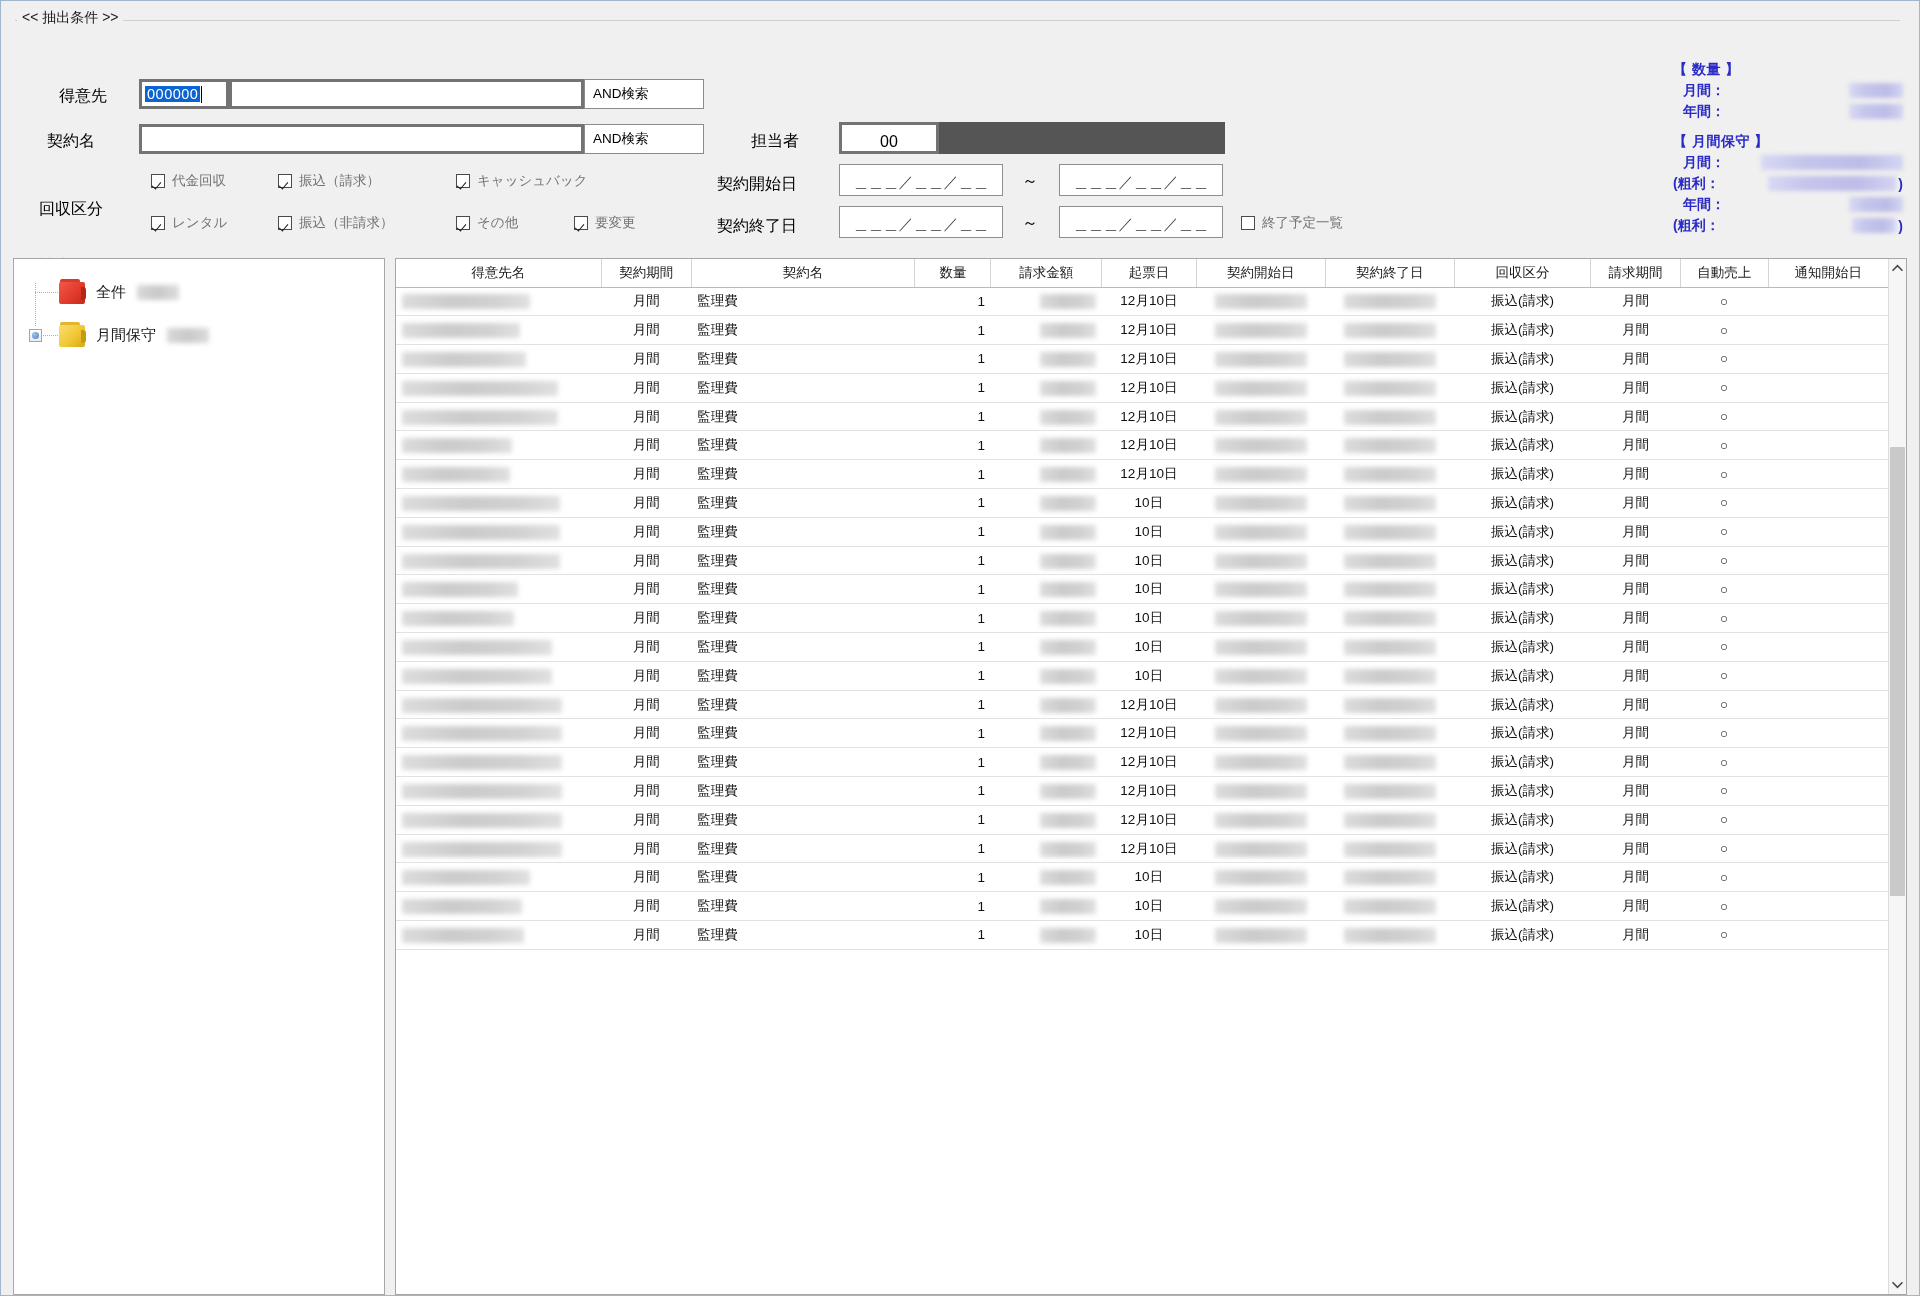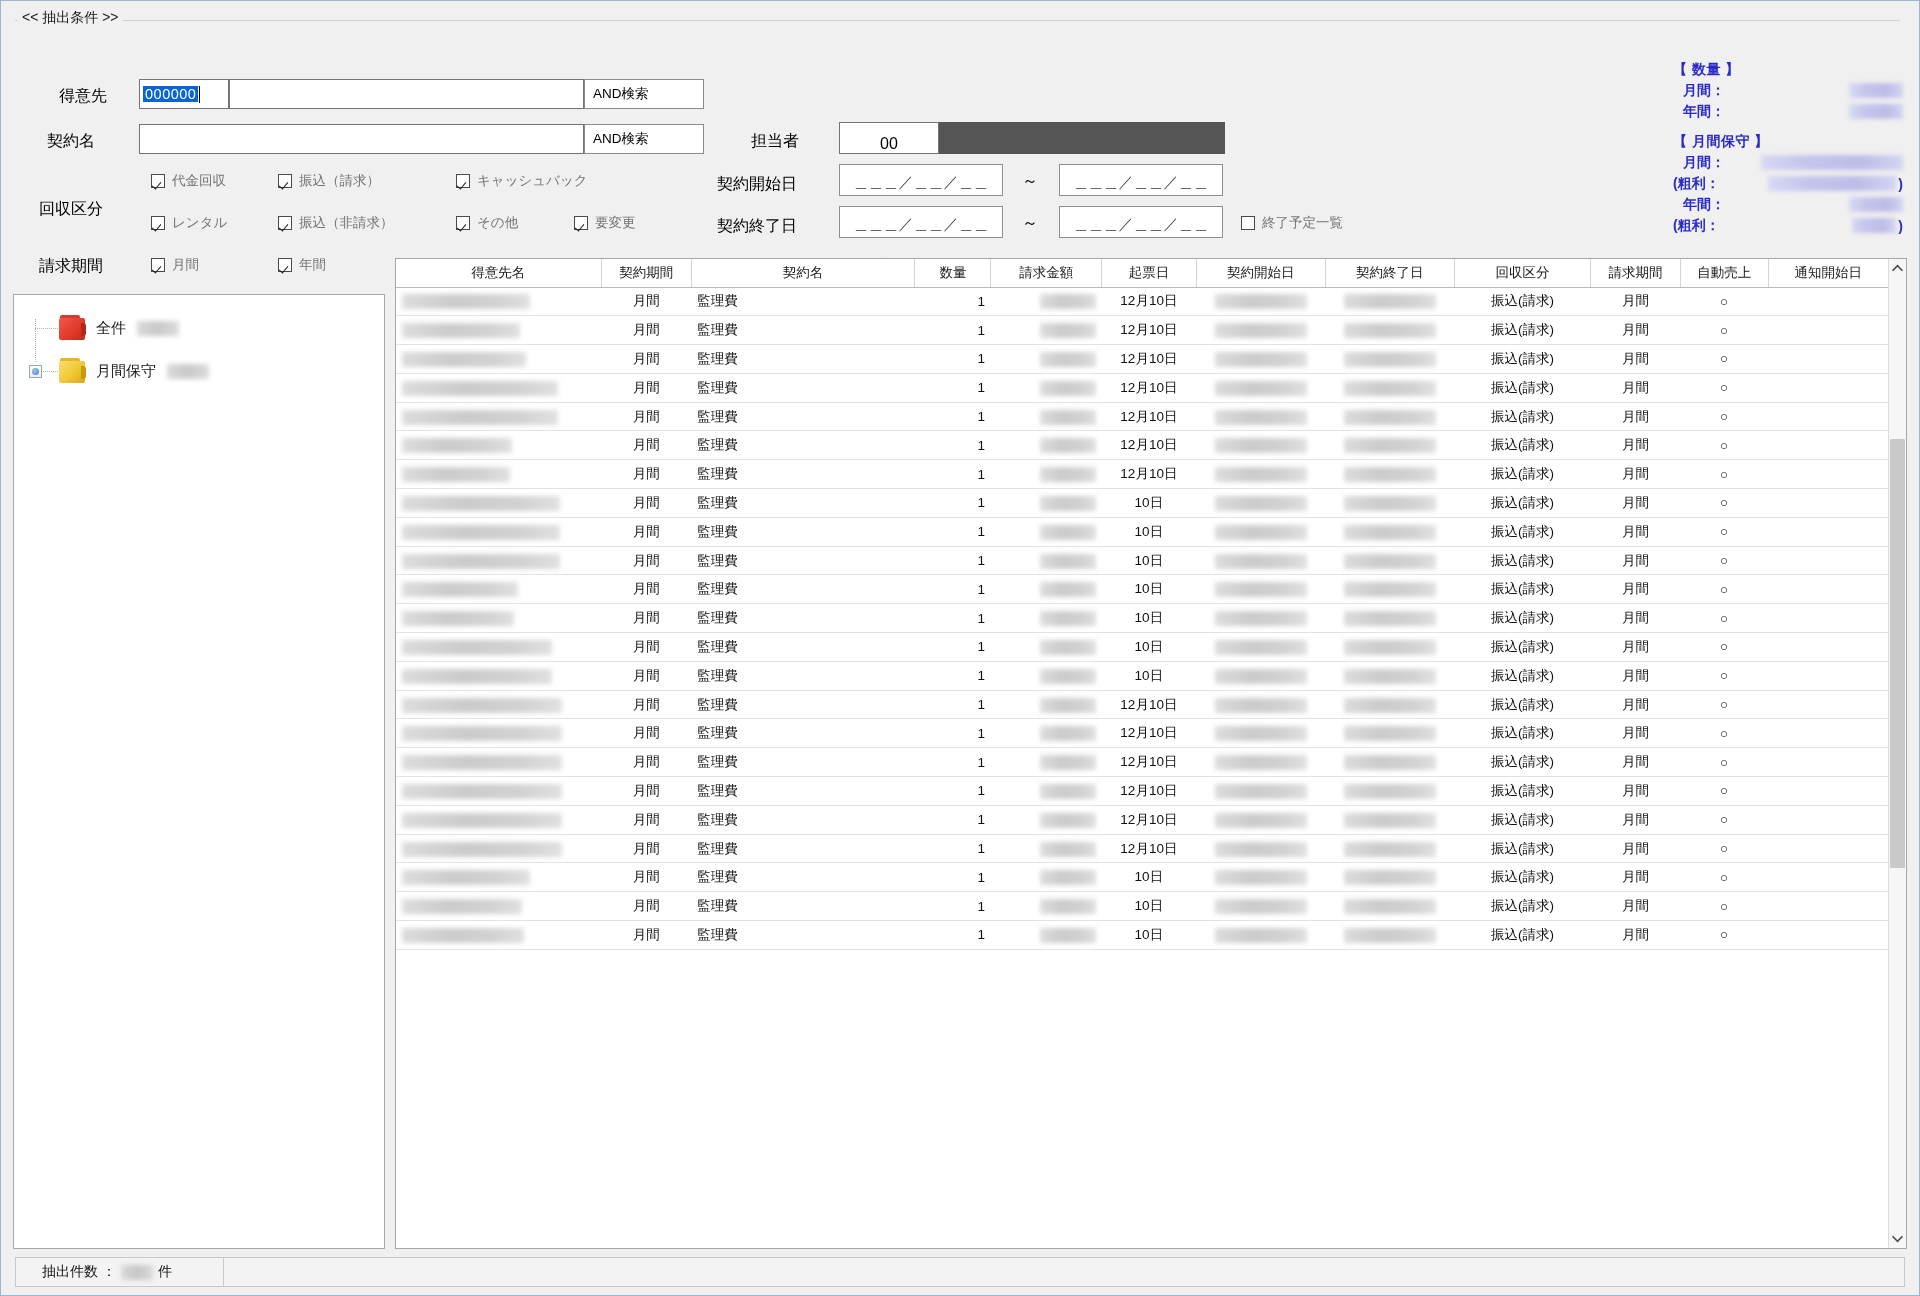--- a/index.html
+++ b/index.html
@@ -73,21 +73,21 @@
     width: 1885px; height: 1px;
     background: #d0d0d0;
   }
 
   .lbl {
     position: absolute; font-size: 16px; color: #000;
     white-space: nowrap;
   }
   .fld {
     position: absolute; background: #fff;
-    border: 1px solid #737373;
+    border: 3px solid #737373;
     font-size: 14px; color: #000;
     display: flex; align-items: center;
   }
   .fld.center { justify-content: center; align-items: flex-end; }
   .sel-text {
     background: #0a64d2; color: #fff; padding: 0 2px;
     font-size: 14.5px; letter-spacing: .5px;
   }
   .caret {
     width: 1px; height: 17px; background: #000; margin-left: 1px;
@@ -155,21 +155,21 @@
   }
   .sum-gap { height: 11px; }
 
   
   .middle {
     flex: 1 1 auto; display: flex;
     padding: 0 12px 0 12px; gap: 10px; min-height: 0;
   }
   .tree-pane {
     flex: 0 0 372px; background: #fff;
-    border: 1px solid #a7a7a7; position: relative; overflow: hidden; margin-top: 36px;
+    border: 1px solid #a7a7a7; position: relative; overflow: hidden;
   }
   .tree-node {
     position: absolute; display: flex; align-items: center; cursor: pointer;
   }
   .folder { width: 30px; height: 26px; position: relative; flex: 0 0 30px; margin-right: 7px; }
   .folder .tab {
     position: absolute; left: 1px; top: 0px; width: 20px; height: 5px;
     border-radius: 2px 2px 0 0;
   }
   .folder .body {
@@ -830,24 +830,15 @@
           <div class="vs-arrow">
             <svg width="11" height="8" viewBox="0 0 11 8">
                 <path d="M1 1.7 L5.5 6.3 L10 1.7" stroke="#4a4a4a" stroke-width="1.6" fill="none" stroke-linecap="round"></path>
               </svg>
           </div>
         </div>
       </div>
     </div>
   </div>
 
-  <div class="statusbar">
-    <div class="status-inner">
-      <div class="status-cell1">
-        <span>抽出件数 ：</span>
-        <span class="status-blur"></span>
-        <span>件</span>
-      </div>
-    </div>
-  </div>
 
 
 </div>
 
 </body></html>

